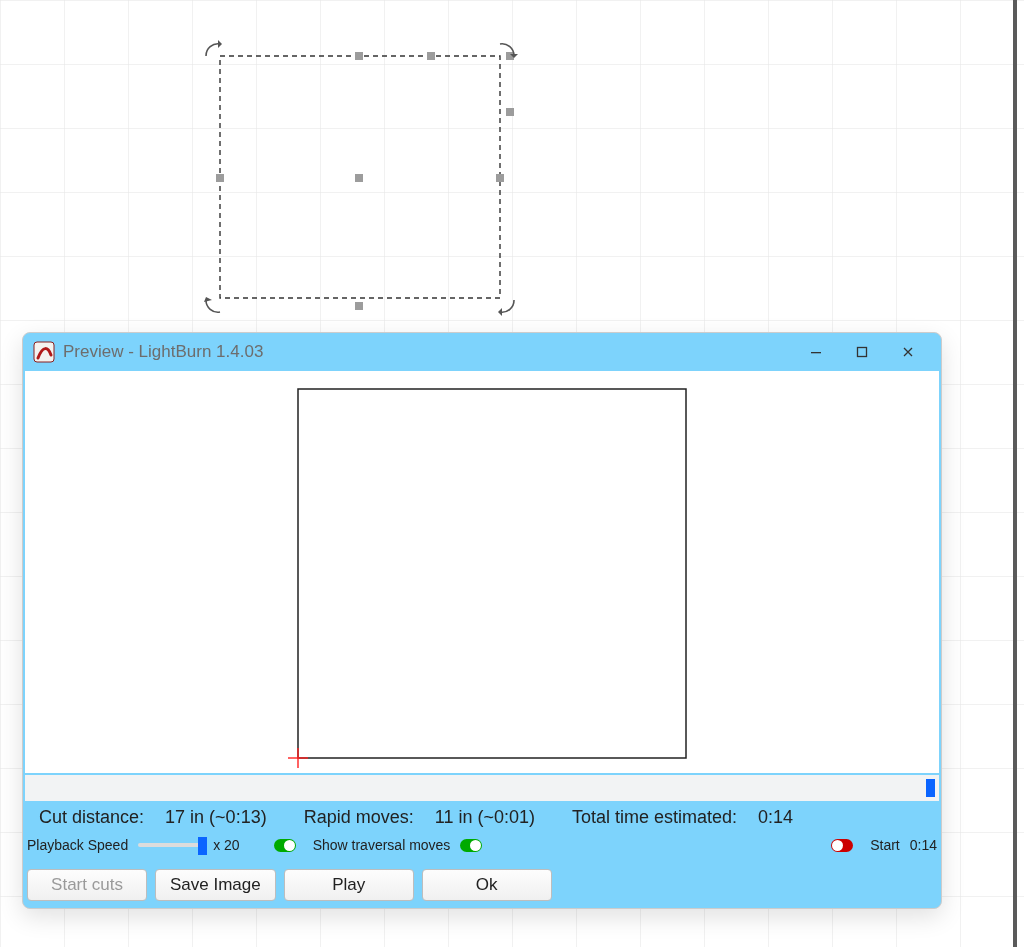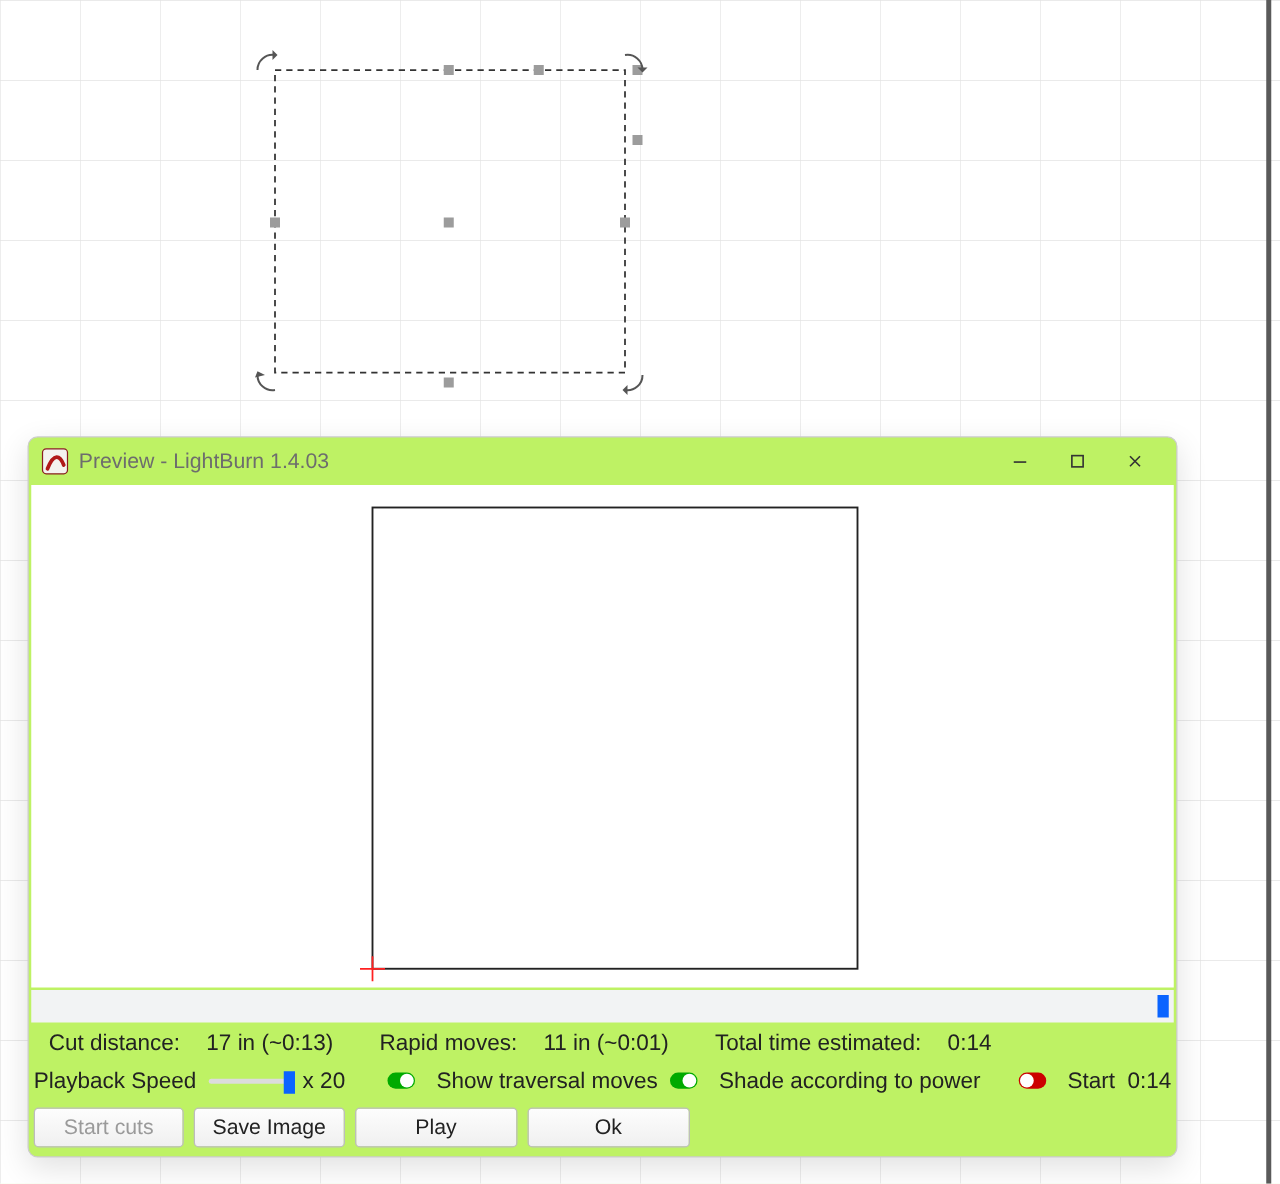--- a/index.html
+++ b/index.html
@@ -1,35 +1,35 @@
 <!DOCTYPE html>
 <html><head>
 <meta charset="utf-8">
 <style>
   html,body{margin:0;padding:0;width:1024px;height:947px;font-family:"Segoe UI",Arial,sans-serif;font-size:16px;color:#222;overflow:hidden;background:#fff}
   
   .canvas-bg{position:absolute;left:0;top:0;width:1024px;height:947px}
   
-  .dialog{position:absolute;left:22px;top:349px;width:918px;height:575px;border:1px solid #ccc;border-radius:8px;background:#bef264;box-shadow:0 8px 25px rgba(0,0,0,.12)}
+  .dialog{position:absolute;left:22px;top:332px;width:918px;height:575px;border:1px solid #ccc;border-radius:8px;background:#7dd3fc;box-shadow:0 8px 25px rgba(0,0,0,.12)}
   .titlebar{display:flex;align-items:center;height:38px;padding:0 10px;border-radius:8px 8px 0 0}
   .app-icon{width:22px;height:22px;margin-right:8px;display:flex;align-items:center;justify-content:center}
   .title-text{color:#6d6d6d;font-size:17px;flex:0 0 auto}
   .title-spacer{flex:1}
   .winbtn{width:46px;height:30px;display:flex;align-items:center;justify-content:center;color:#444}
   
   .preview-area{position:absolute;left:2px;top:38px;width:914px;height:402px;background:#fff}
   .preview-area svg{display:block}
   
   .statusstrip{position:absolute;left:2px;top:442px;width:914px;height:26px;background:#f2f3f4}
   .statusstrip .handle{position:absolute;right:4px;top:4px;width:9px;height:18px;background:#0a64ff}
   
   .infoline{position:absolute;left:0;top:474px;width:918px;text-align:left;font-size:18px;color:#222}
   .infoline span{margin:0 8px}
   
-  .ctrlline{position:absolute;left:4px;top:504px;width:910px;display:flex;align-items:center;font-size:18px;gap:10px}
+  .ctrlline{position:absolute;left:4px;top:504px;width:910px;display:flex;align-items:center;font-size:14px;gap:10px}
   .slider-wrap{display:flex;align-items:center;gap:6px}
   .slider-track{width:65px;height:4px;background:#dcdcdc;position:relative;border-radius:2px}
   .slider-thumb{position:absolute;top:-6px;right:-4px;width:9px;height:18px;background:#0a64ff}
   .toggle{display:inline-flex;align-items:center;gap:17px}
   .toggle-pill{width:22px;height:13px;border-radius:7px;position:relative;background:#0a0}
   .toggle-pill.off{background:#c00}
   .toggle-knob{position:absolute;top:1px;width:11px;height:11px;border-radius:50%;background:#fff}
   .toggle-pill.on .toggle-knob{right:1px}
   .toggle-pill.off .toggle-knob{left:1px}
   .ctrl-spacer{flex:1}
@@ -144,21 +144,20 @@
       <span class="toggle-pill on">
           <span class="toggle-knob"></span>
         </span>
       <span>Show traversal moves</span>
     </span>
 
     <span class="toggle">
       <span class="toggle-pill on">
           <span class="toggle-knob"></span>
         </span>
-      <span>Shade according to power</span>
     </span>
 
     <span class="ctrl-spacer"></span>
     <span class="toggle">
       <span class="toggle-pill off">
           <span class="toggle-knob"></span>
         </span>
       <span>Start</span>
     </span>
     <span>0:14</span>

